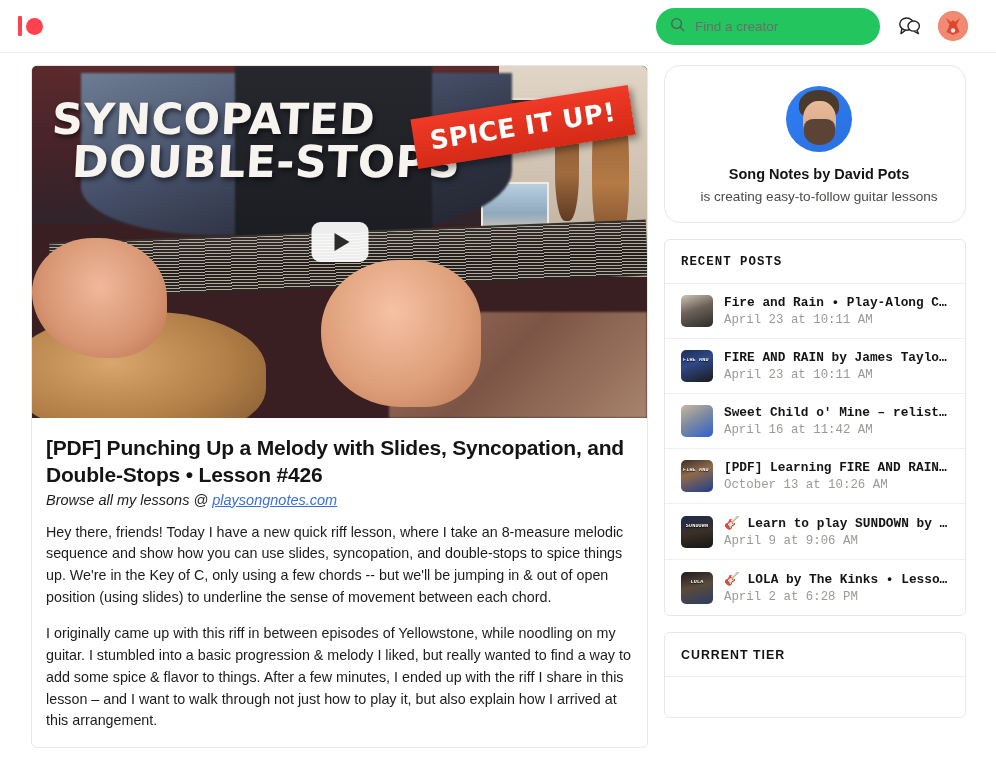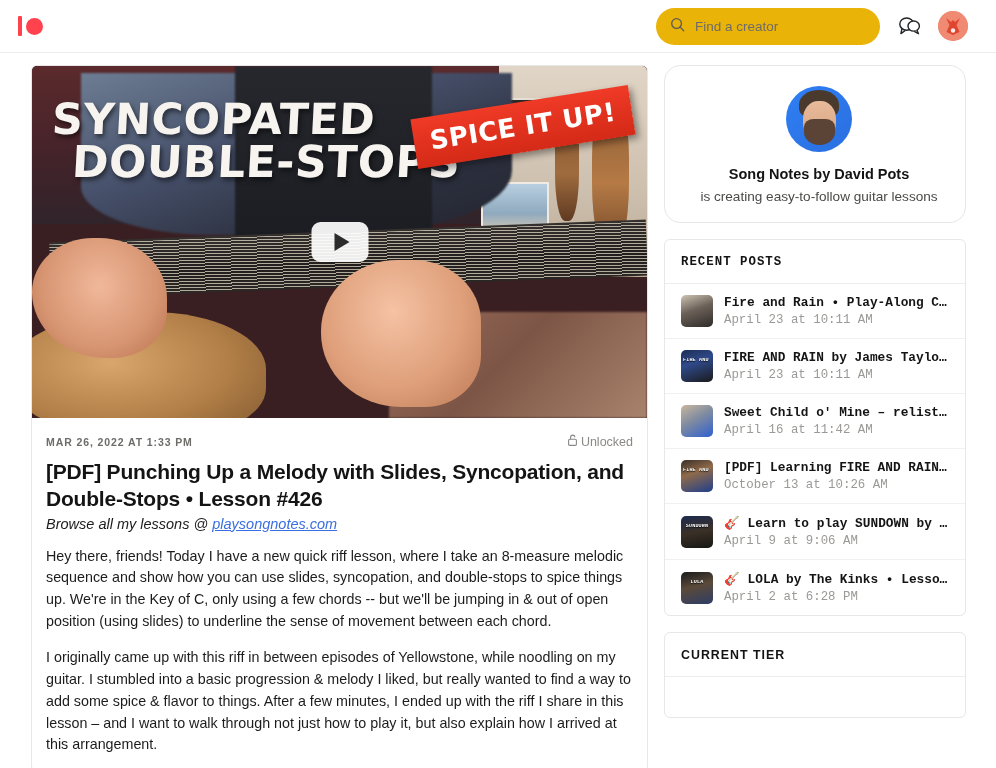--- a/index.html
+++ b/index.html
@@ -32,21 +32,21 @@
   .header-right {
     margin-left: auto;
     display: flex;
     align-items: center;
     gap: 16px;
     padding-right: 12px;
   }
   .search-box {
     width: 224px;
     height: 37px;
-    background: #eab308;
+    background: #22c55e;
     border-radius: 19px;
     display: flex;
     align-items: center;
     padding: 0 14px;
     gap: 10px;
     cursor: text;
   }
   .search-icon { flex: 0 0 auto; display: block; }
   .search-input {
     border: none; background: transparent; outline: none;
@@ -417,32 +417,20 @@
         </div>
         <div class="vid-title-1">SYNCOPATED</div>
         <div class="vid-title-2">DOUBLE-STOPS</div>
         <div class="spice-banner">SPICE IT UP!</div>
         <div class="play-btn">
           <div class="play-tri"></div>
         </div>
       </div>
 
       <div class="post-body">
-        <div class="post-meta-row">
-          <div class="post-date">MAR 26, 2022 AT 1:33 PM</div>
-          <div class="post-unlocked">
-            <span>
-              <svg width="9" height="12" viewBox="0 0 9 12" fill="none">
-                <rect x="0.6" y="5.2" width="7.8" height="6.2" rx="1.1" stroke="#8a8986" stroke-width="1.1"></rect>
-                <path d="M2.6 5.2 V3.2 A2.1 2.1 0 0 1 6.8 3.2" stroke="#8a8986" stroke-width="1.1" fill="none"></path>
-              </svg>
-            </span>
-            <span>Unlocked</span>
-          </div>
-        </div>
 
         <div class="post-title">[PDF] Punching Up a Melody with Slides, Syncopation, and Double-Stops • Lesson #426</div>
 
         <div class="post-sub">
           <span>Browse all my lessons @ </span><a href="#">playsongnotes.com</a>
         </div>
 
         <div class="post-p">Hey there, friends! Today I have a new quick riff lesson, where I take an 8-measure melodic sequence and show how you can use slides, syncopation, and double-stops to spice things up. We're in the Key of C, only using a few chords -- but we'll be jumping in &amp; out of open position (using slides) to underline the sense of movement between each chord.</div>
         <div class="post-p">I originally came up with this riff in between episodes of Yellowstone, while noodling on my guitar. I stumbled into a basic progression &amp; melody I liked, but really wanted to find a way to add some spice &amp; flavor to things. After a few minutes, I ended up with the riff I share in this lesson – and I want to walk through not just how to play it, but also explain how I arrived at this arrangement.</div>
 

